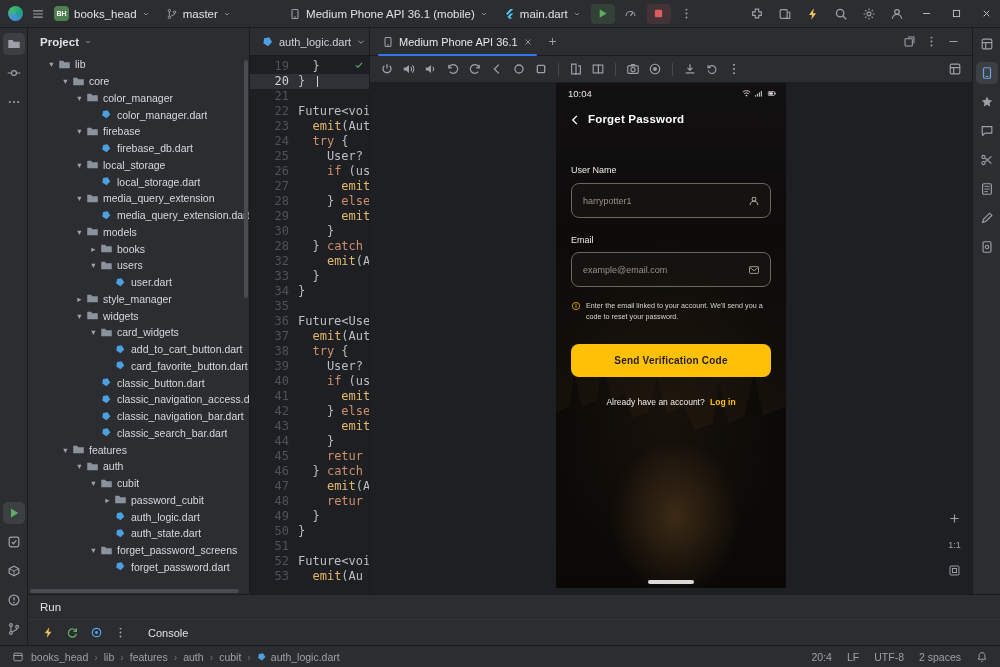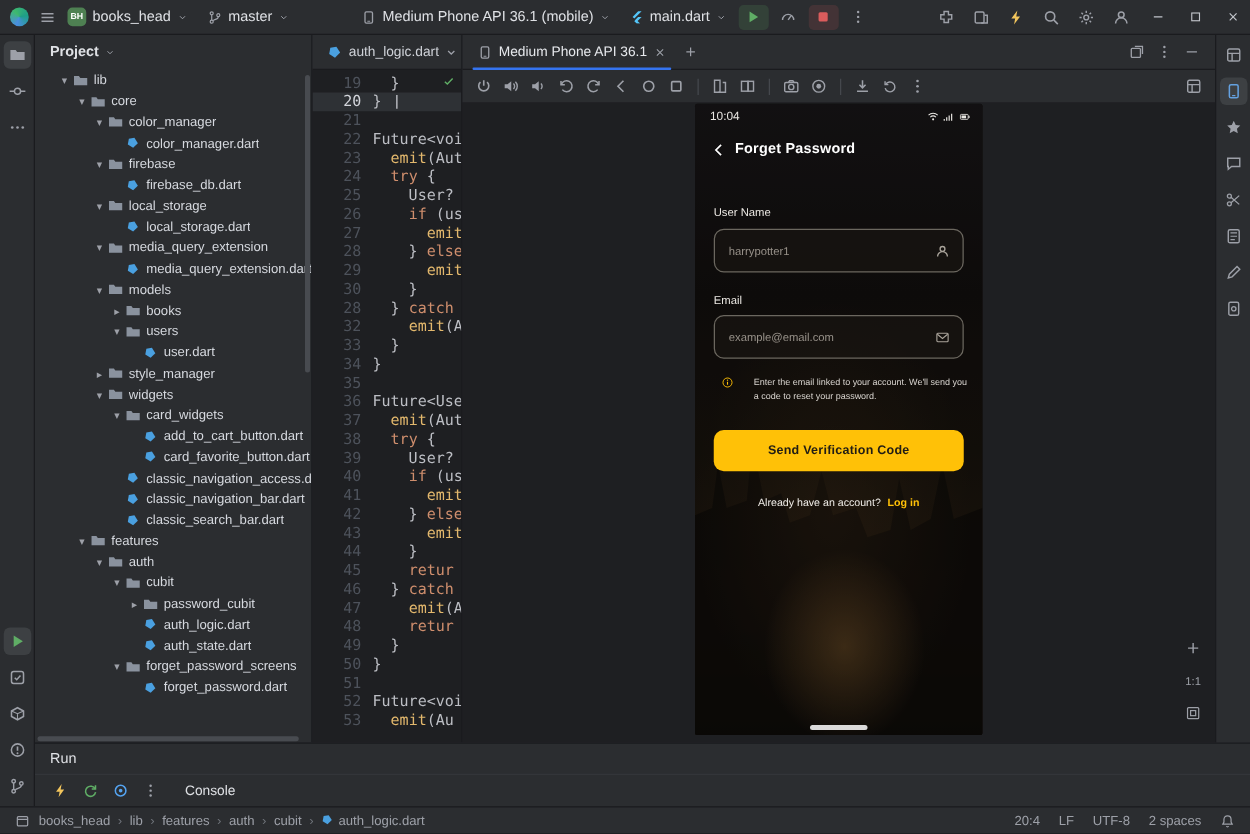--- a/index.html
+++ b/index.html
@@ -97,21 +97,21 @@
 .pi-batt{width:12px}
 .p-back{position:absolute;top:31px;left:13px;width:12px;height:12px;color:#fff}
 .p-title{position:absolute;top:30px;left:32px;font-size:11.5px;font-weight:700;color:#fff;letter-spacing:.2px}
 .p-label{position:absolute;left:15px;font-size:9px;color:#ece9e4}
 .p-l1{top:82px}.p-l2{top:152px}
 .p-input{position:absolute;left:15px;width:200px;height:35px;border:1px solid #6b675f;border-radius:8px;background:rgba(28,24,20,.55)}
 .p-i1{top:100px}.p-i2{top:169px}
 .p-input-el{position:absolute;inset:0;background:transparent;border:none;outline:none;color:#98928a;font-size:9px;padding:0 30px 0 11px;font-family:"Liberation Sans",sans-serif;width:100%}
 .p-input-el::placeholder{color:#98928a}
 .p-in-icn{position:absolute;right:10px;top:11px;width:12px;height:12px;color:#aaa49b}
-.p-info{position:absolute;left:21px;top:217px;width:202px;display:flex;gap:16px}
+.p-info{position:absolute;left:15px;top:217px;width:202px;display:flex;gap:5px}
 .p-info-icn{width:10px;height:10px;color:#ffc107;margin-top:1px}
 .p-info-text{font-size:7.2px;line-height:1.55;color:#d8d4cf}
 .p-cta{position:absolute;left:15px;top:261px;width:200px;height:33px;background:#ffc107;border-radius:8px;display:flex;align-items:center;justify-content:center;font-size:10px;font-weight:700;color:#211d15;letter-spacing:.2px}
 .p-footer{position:absolute;left:0;right:0;top:314px;text-align:center;font-size:8.5px;color:#f0ede8}
 .p-link{color:#ffc107;font-weight:700;margin-left:3px}
 .p-pill{position:absolute;left:50%;transform:translateX(-50%);top:497px;width:46px;height:4px;border-radius:2px;background:rgba(255,255,255,.85)}
 
 
 .run-panel{position:absolute;left:28px;right:0;top:594px;height:51px;background:#2b2d30;border-top:1px solid #1a1b1e}
 .run-tabs{height:25px;display:flex;align-items:center;padding-left:12px;gap:10px;border-bottom:1px solid #333539}
@@ -550,20 +550,29 @@
           <span class="t-label">add_to_cart_button.dart</span>
         </div>
         <div class="tree-row" style="padding-left: 74px;">
           <span class="tw"></span>
           <span class="icn t-dart">
             <svg viewBox="0 0 16 16">
               <path d="M3 3l6.5-1.2L13.5 8 8 13.5 1.8 9.5z" fill="#4aa0e0"></path>
             </svg>
           </span>
           <span class="t-label">card_favorite_button.dart</span>
+        </div>
+        <div class="tree-row" style="padding-left: 60px;">
+          <span class="tw"></span>
+          <span class="icn t-dart">
+            <svg viewBox="0 0 16 16">
+              <path d="M3 3l6.5-1.2L13.5 8 8 13.5 1.8 9.5z" fill="#4aa0e0"></path>
+            </svg>
+          </span>
+          <span class="t-label">classic_button.dart</span>
         </div>
         <div class="tree-row" style="padding-left: 60px;">
           <span class="tw"></span>
           <span class="icn t-dart">
             <svg viewBox="0 0 16 16">
               <path d="M3 3l6.5-1.2L13.5 8 8 13.5 1.8 9.5z" fill="#4aa0e0"></path>
             </svg>
           </span>
           <span class="t-label">classic_navigation_access.dart</span>
         </div>

